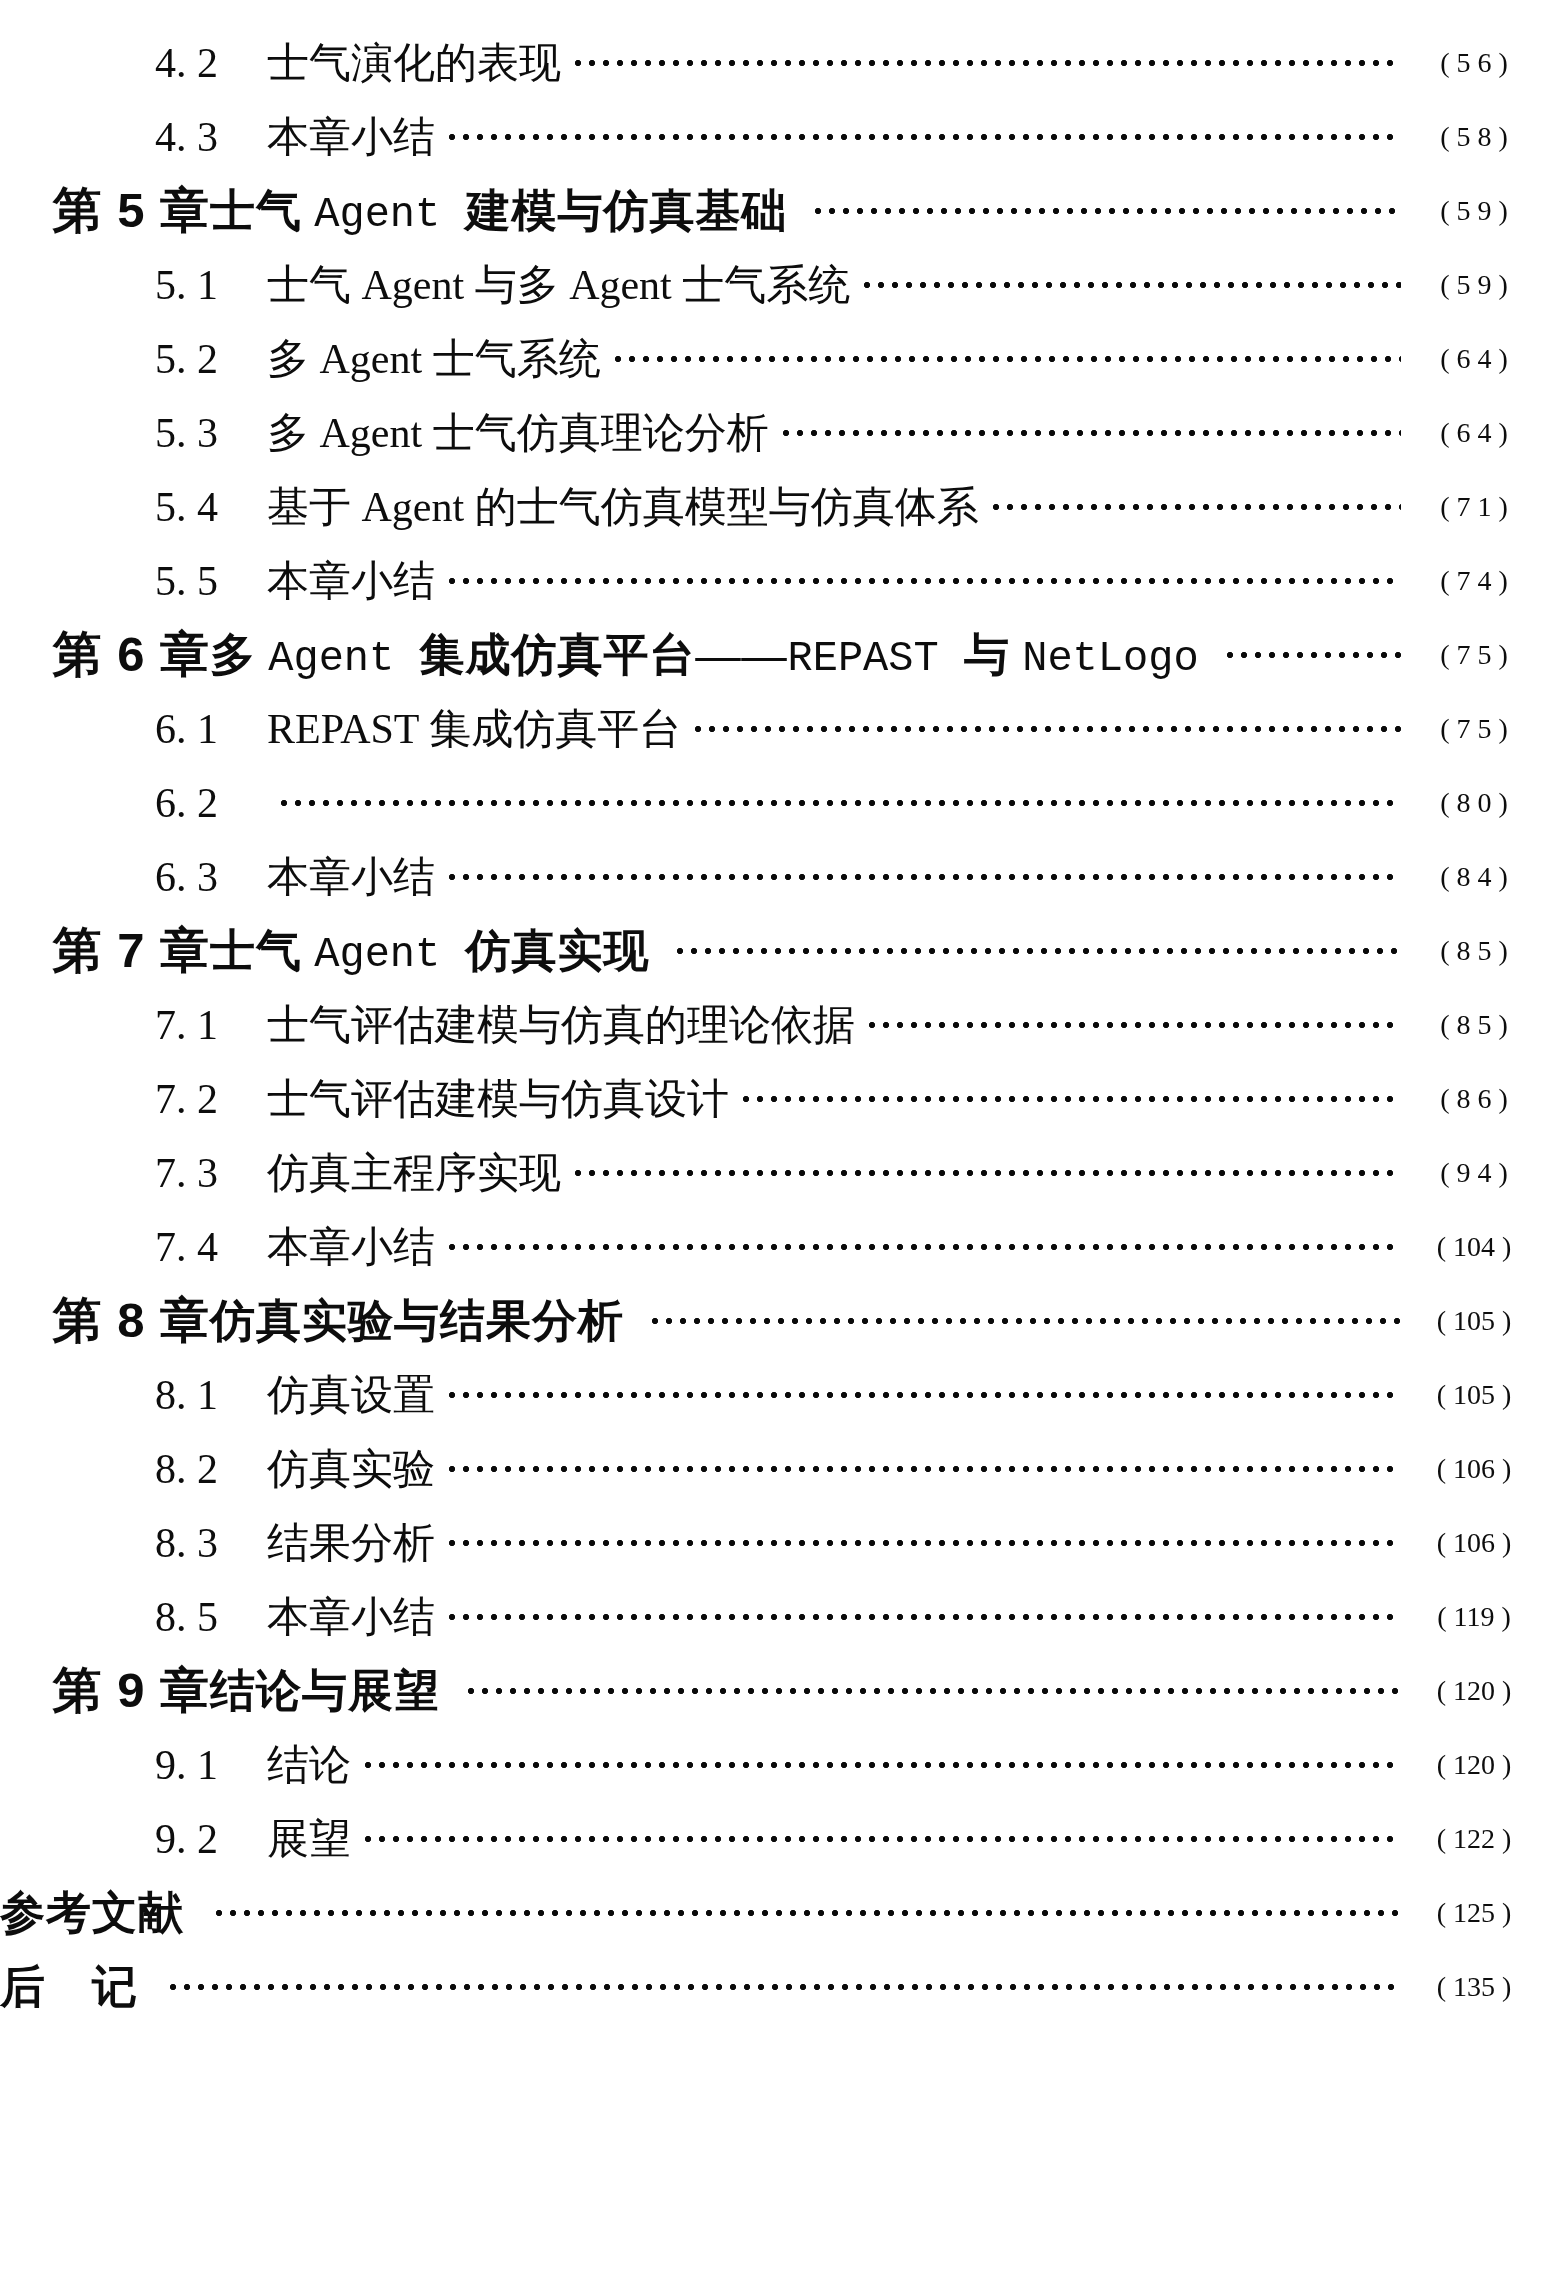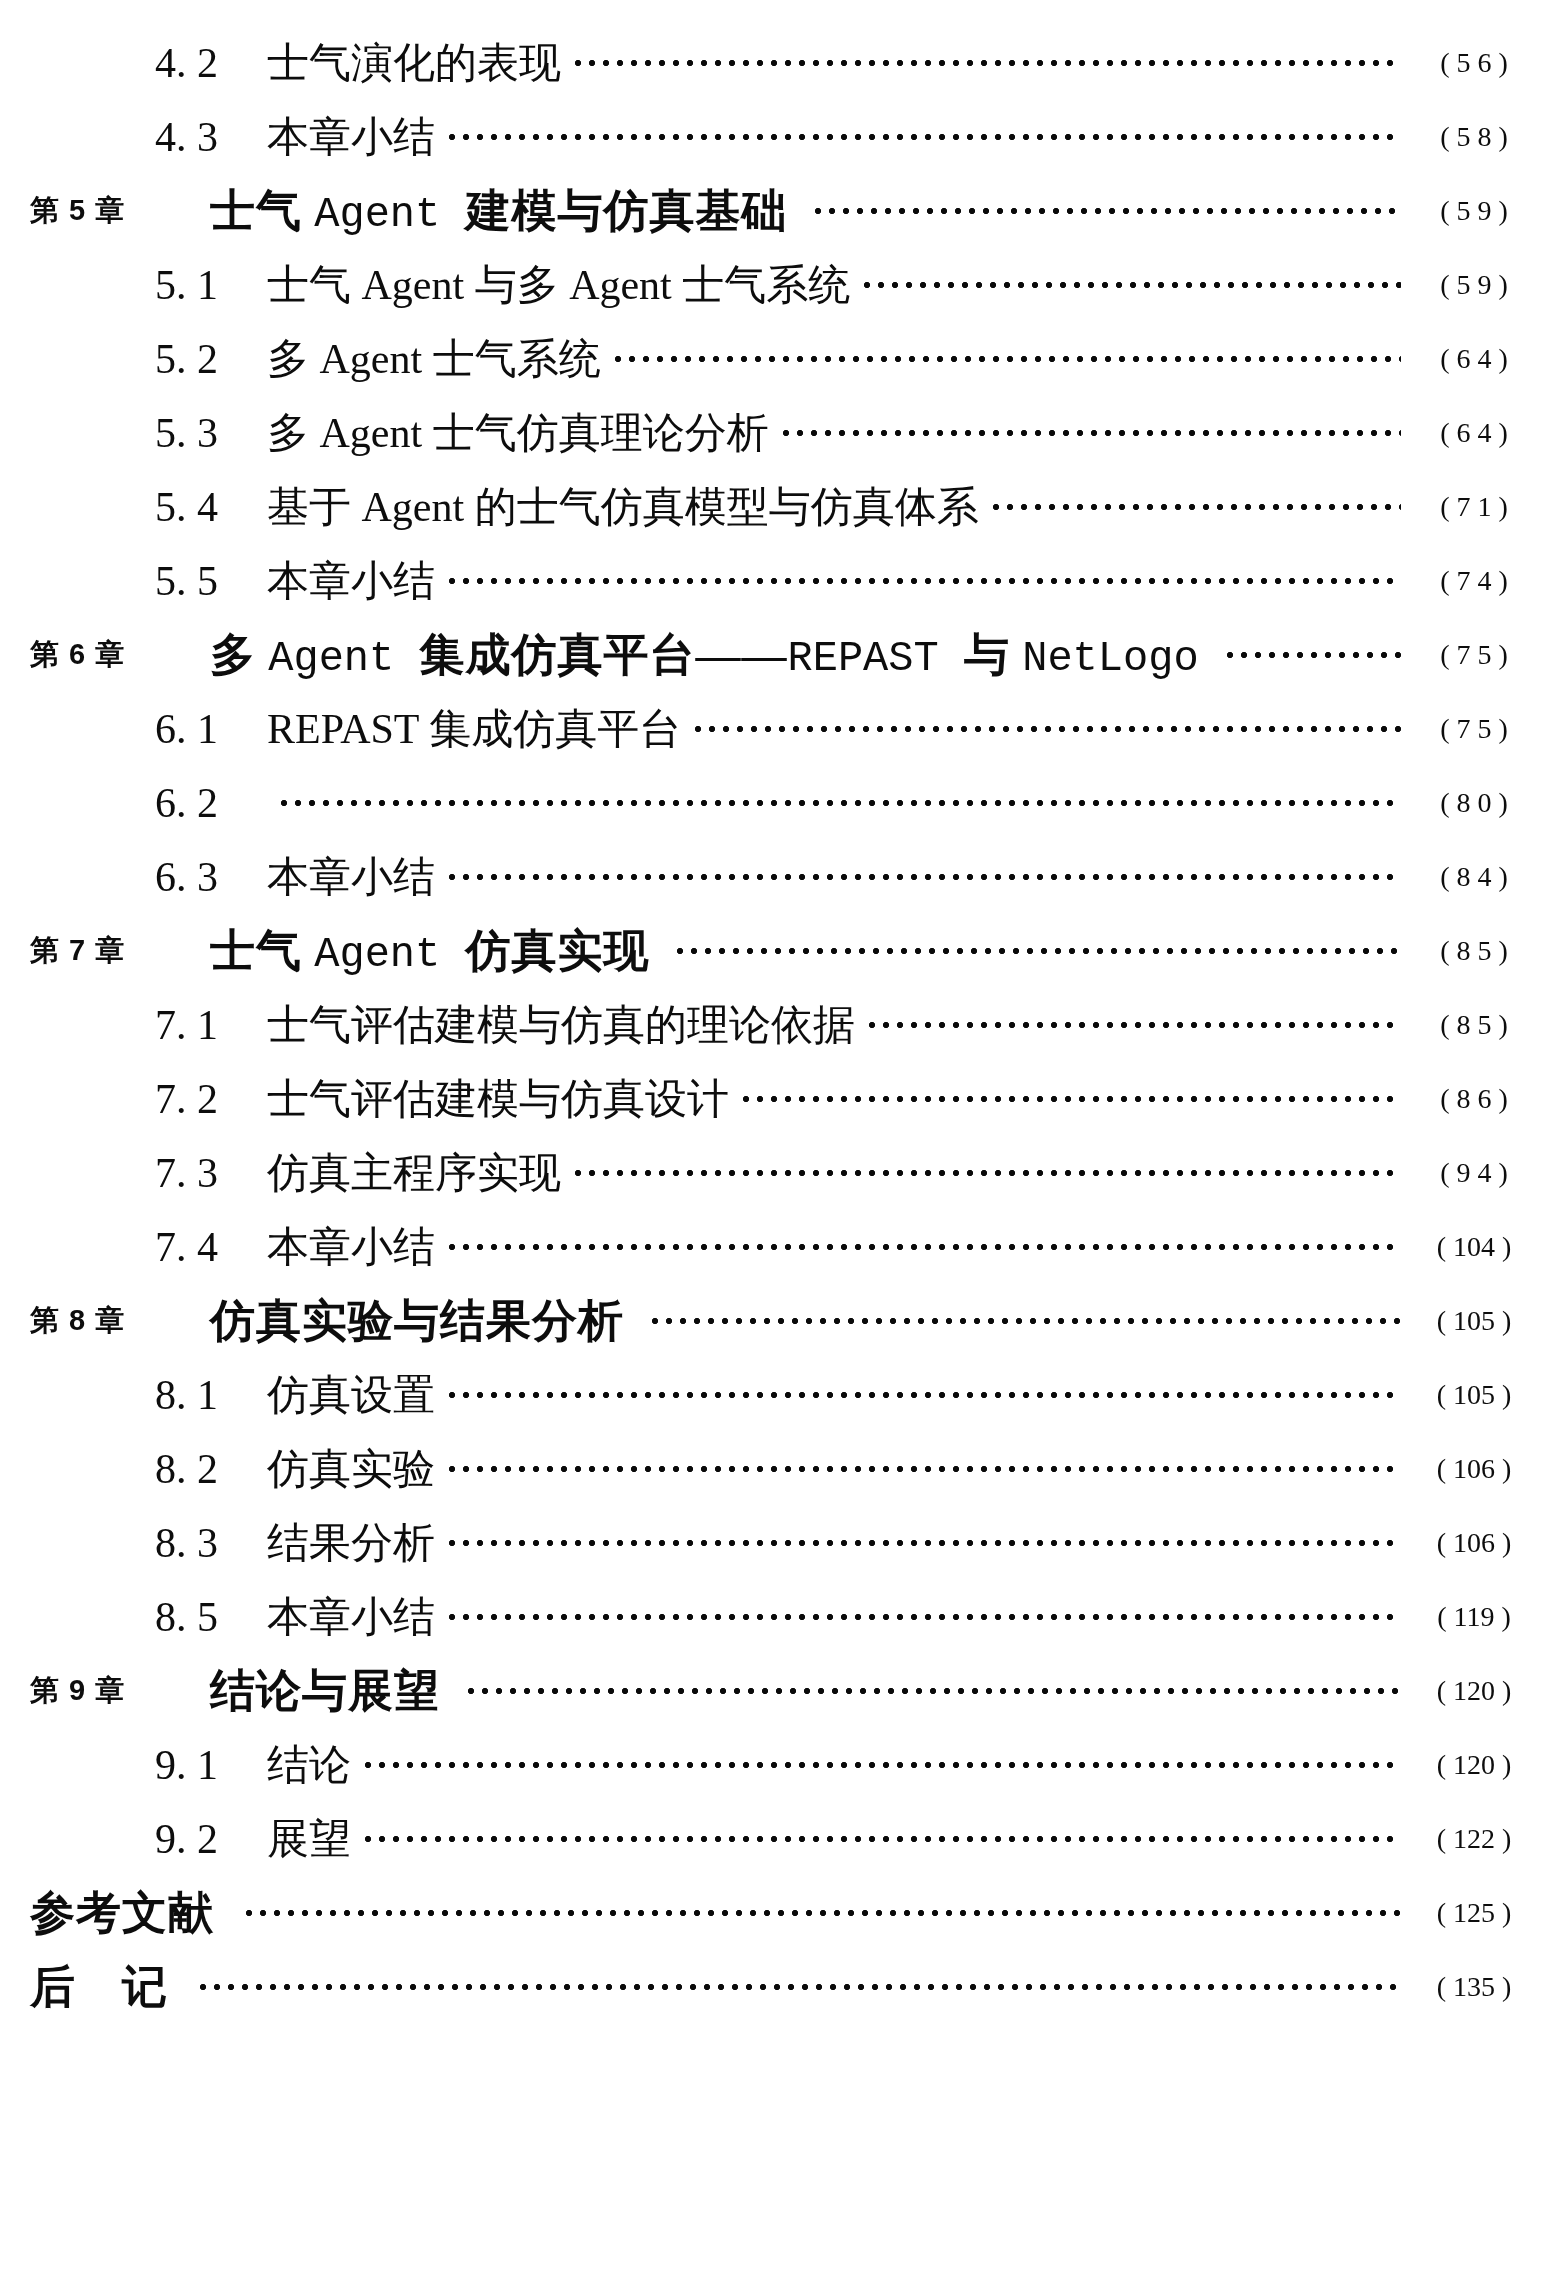--- a/index.html
+++ b/index.html
@@ -19,36 +19,37 @@
     align-items: center;
     height: 74px;
     box-sizing: border-box;
     padding-right: 33px;
     font-family: "Liberation Serif", "DejaVu Serif", serif;
     font-size: 42px;
     color: #0d0d0d;
   }
   .row-section   { padding-left: 115px; margin-left: 40px; }
   .row-chapter   { padding-left: 30px; }
-  .row-backmatter{ padding-left: 30px; }
+  .row-backmatter{ }
 
   .sec-num {
     flex: 0 0 112px;
     width: 112px;
     white-space: pre;
     font-family: "Liberation Serif", "DejaVu Serif", serif;
   }
   .chap-label {
     flex: 0 0 180px;
     width: 180px;
     white-space: pre;
     font-family: "Liberation Sans", "DejaVu Sans", sans-serif;
     font-weight: 700;
-    font-size: 29px;
+    font-size: 49px;
     letter-spacing: 1px;
+    text-align: right;
   }
   .title { white-space: pre; flex-shrink: 0; }
   .row-chapter .title .cn,
   .row-backmatter .title .cn {
     font-family: Liberation Serif, serif;
     font-weight: 700;
     font-size: 45px;
     letter-spacing: 1px;
   }
   .row-chapter .title .lat {

